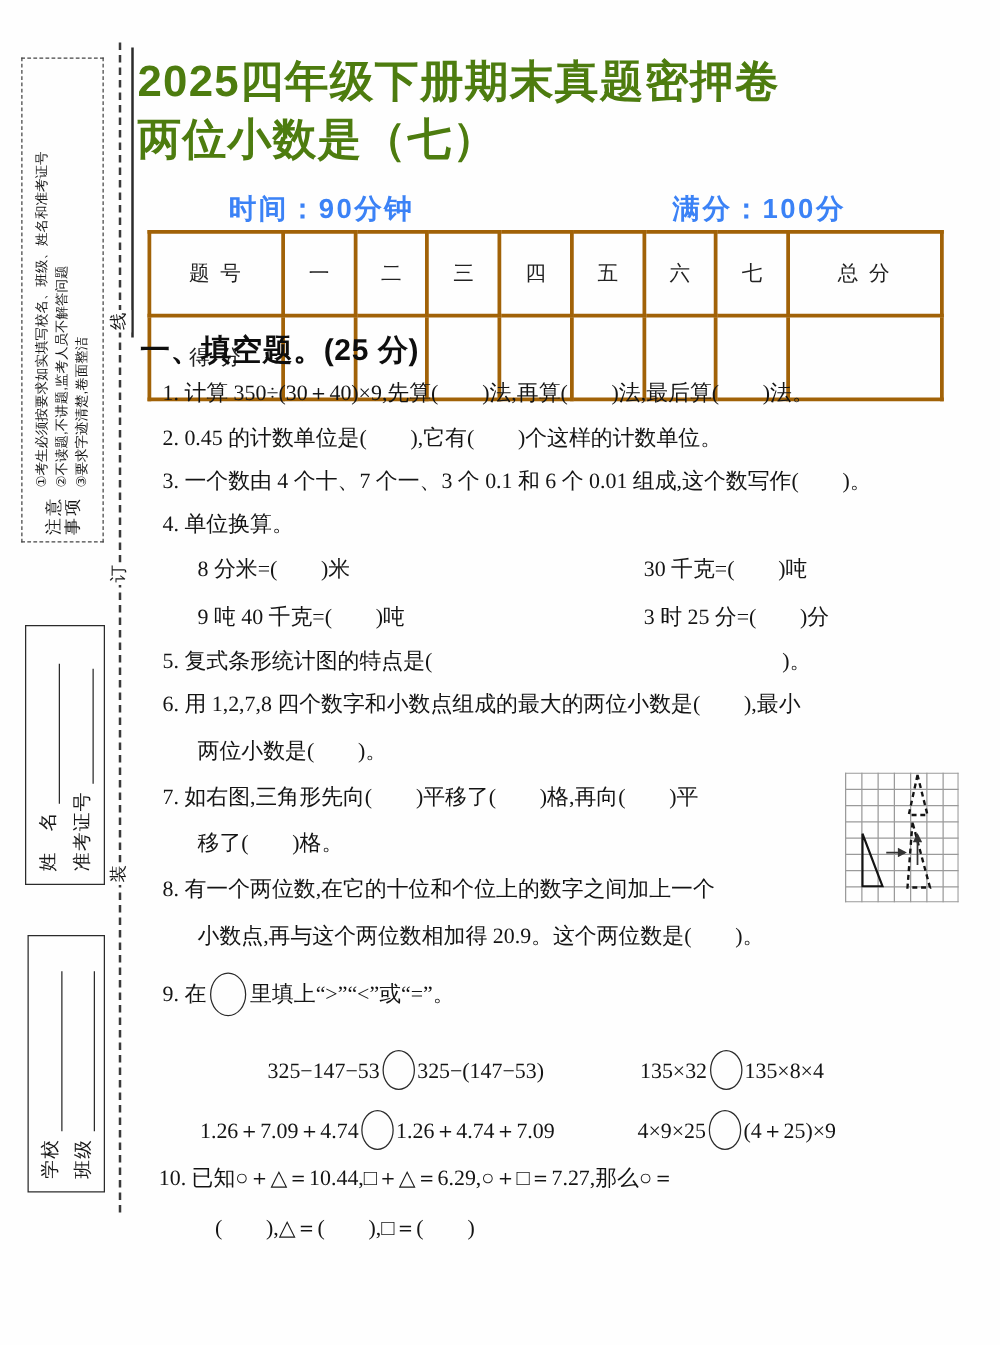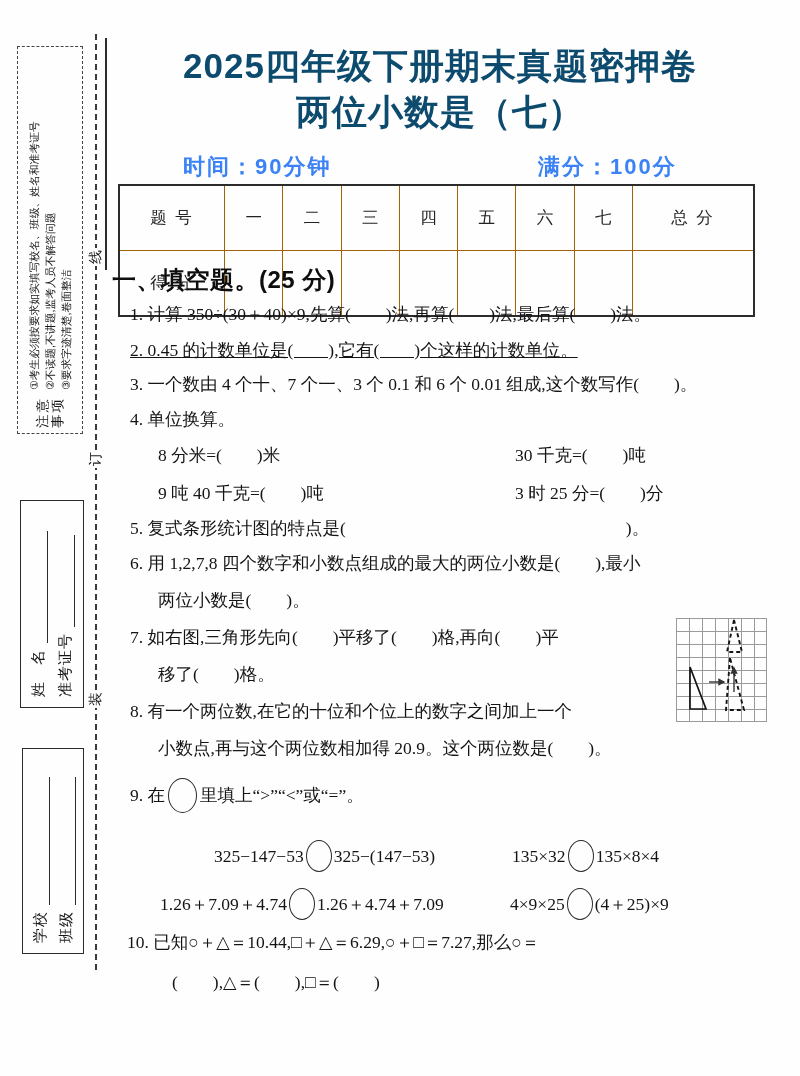--- a/index.html
+++ b/index.html
@@ -32,44 +32,44 @@
   .rotbox-inner{
     border:1.7px solid #2b2b2b;box-sizing:border-box;background:transparent;
     transform:rotate(-90deg);transform-origin:top left;
     display:flex;flex-direction:column;justify-content:space-around;
     padding:4px 10px;
   }
   .fieldrow{display:flex;align-items:flex-end;font-size:15px;letter-spacing:1px;white-space:pre;}
   .blankline{display:inline-block;border-bottom:1.5px solid #2b2b2b;height:15px;margin-left:6px;}
 
   
-  .title{position:absolute;left:110px;width:660px;text-align:center;font-weight:bold;
-         font-family:"Liberation Sans","DejaVu Sans",sans-serif;font-size:35px;line-height:40px;letter-spacing:1px;color:#0c4a6e;}
+  .title{position:absolute;left:110px;width:660px;text-align:left;font-weight:bold;
+         font-family:"Liberation Sans","DejaVu Sans",sans-serif;font-size:35px;line-height:40px;letter-spacing:1px;color:#4d7c0f;}
   .t1{top:46px;}
   .t2{top:92px;}
   .info{position:absolute;top:152px;font-size:22px;font-weight:600;letter-spacing:2px;
         font-family:"Liberation Sans","DejaVu Sans",sans-serif;color:#3b82f6;}
   .info-time{left:183px;}
   .info-score{left:538px;}
 
   
   table.score{position:absolute;left:118px;top:184px;width:637px;border-collapse:collapse;
       font-family:"Liberation Sans","DejaVu Sans",sans-serif;font-size:16.5px;color:#222;}
-  table.score td{border:1px solid #a16207;text-align:center;height:32px;padding:16px;}
+  table.score td{border:3px solid #a16207;text-align:center;height:32px;padding:16px;}
   table.score{border:2px solid #2c2c2c;}
   td.c-label{width:72px;letter-spacing:2px;}
   td.c-total{width:88px;letter-spacing:2px;}
 
   
   .sec-head{position:absolute;left:112px;top:264px;font-size:24px;font-weight:bold;
       font-family:"Liberation Sans","DejaVu Sans",sans-serif;letter-spacing:0.5px;color:#0e0e0e;}
 
   
   .l-q1{left:130px;top:303px;}
-  .l-q2{left:130px;top:339px;text-decoration:underline;}
+  .l-q2{left:130px;top:339px;}
   .l-q3{left:130px;top:373px;}
   .l-q4{left:130px;top:408px;}
   .l-q4a{left:158px;top:444px;}  .l-q4b{left:515px;top:444px;}
   .l-q4c{left:158px;top:482px;}  .l-q4d{left:515px;top:482px;}
   .l-q5{left:130px;top:517px;}
   .l-q6a{left:130px;top:552px;}  .l-q6b{left:158px;top:589px;}
   .l-q7a{left:130px;top:626px;}  .l-q7b{left:158px;top:663px;}
   .l-q8a{left:130px;top:700px;}  .l-q8b{left:158px;top:737px;}
   .l-q9{left:130px;top:776px;display:flex;align-items:center;height:38px;}
   .l-cmp1a{left:170px;top:836px;margin-left:44px;} .l-cmp1b{left:512px;top:836px;}

